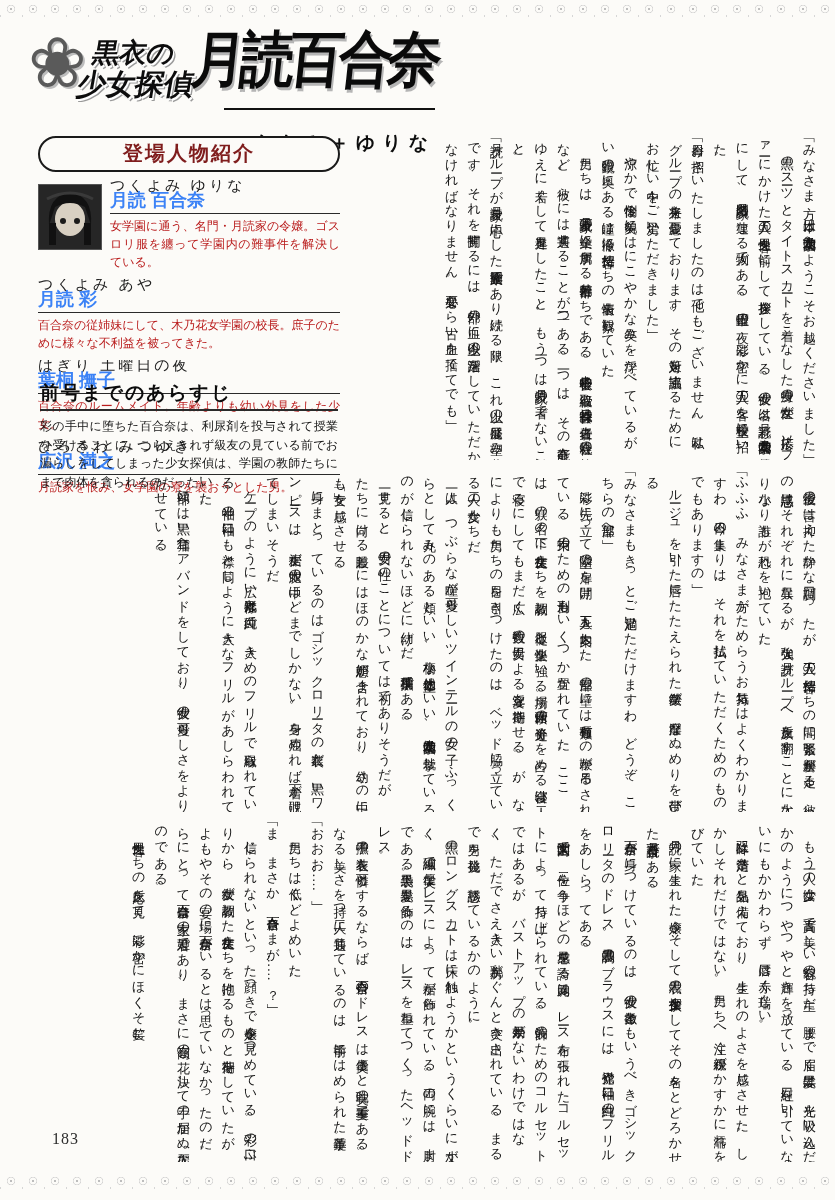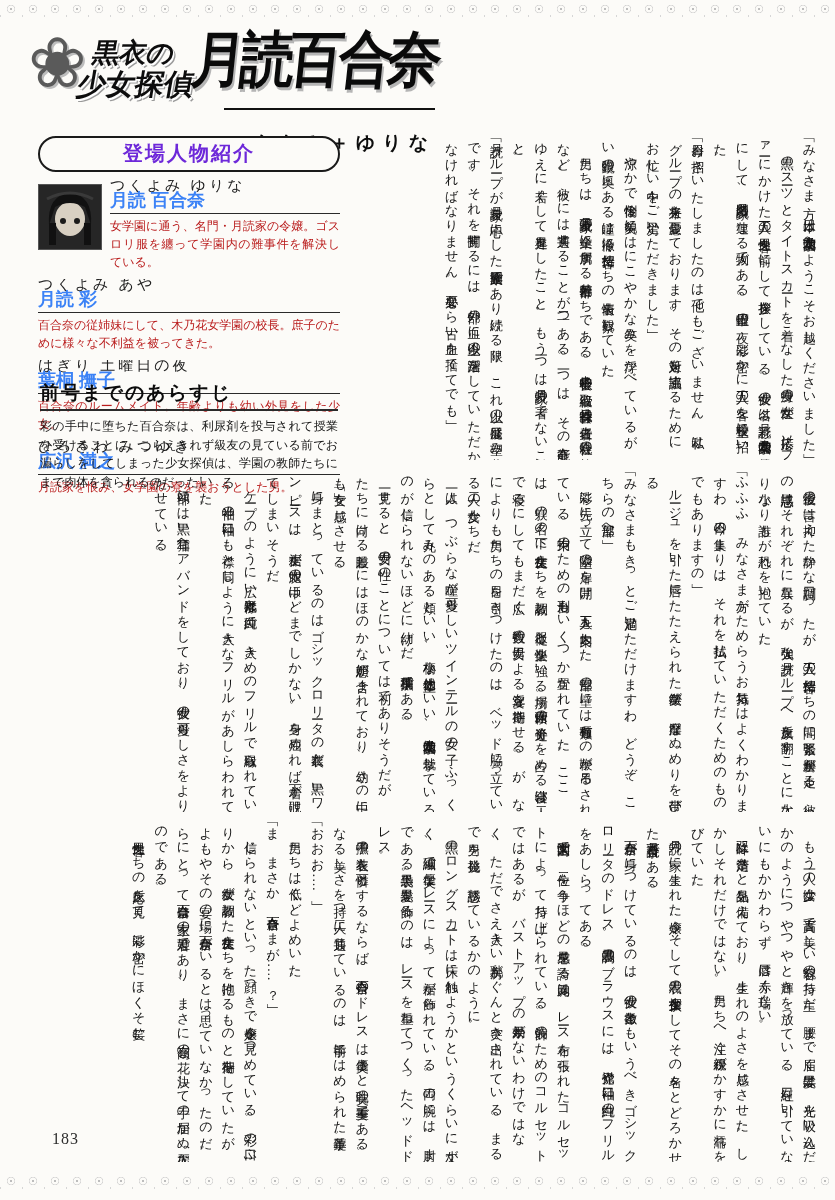--- a/index.html
+++ b/index.html
@@ -49,21 +49,21 @@
   }
 
   
   .charbox { position:absolute; left:38px; top:136px; width:302px; }
   .charbox-heading-wrap {
     border:2.5px solid #1a1a1a; border-radius:20px; padding:2px 0 3px;
     text-align:center; background:#fcfbf8;
   }
   .charbox-heading {
     font-family:"Liberation Sans","DejaVu Sans",sans-serif;
-    font-weight:bold; font-size:20px; letter-spacing:2px; color:#6d28d9;
+    font-weight:bold; font-size:20px; letter-spacing:2px; color:#7f1d1d;
   }
   .char-entry { margin-top:8px; overflow:hidden; }
   .portrait {
     float:left; width:62px; height:64px; margin:4px 8px 2px 0;
     border:1px solid #555; background:#262626;
   }
   .char-text { overflow:hidden; }
   .furigana {
     font-size:15px; letter-spacing:3px; color:#222; line-height:10px;
     font-family:"Liberation Sans","DejaVu Sans",sans-serif;

